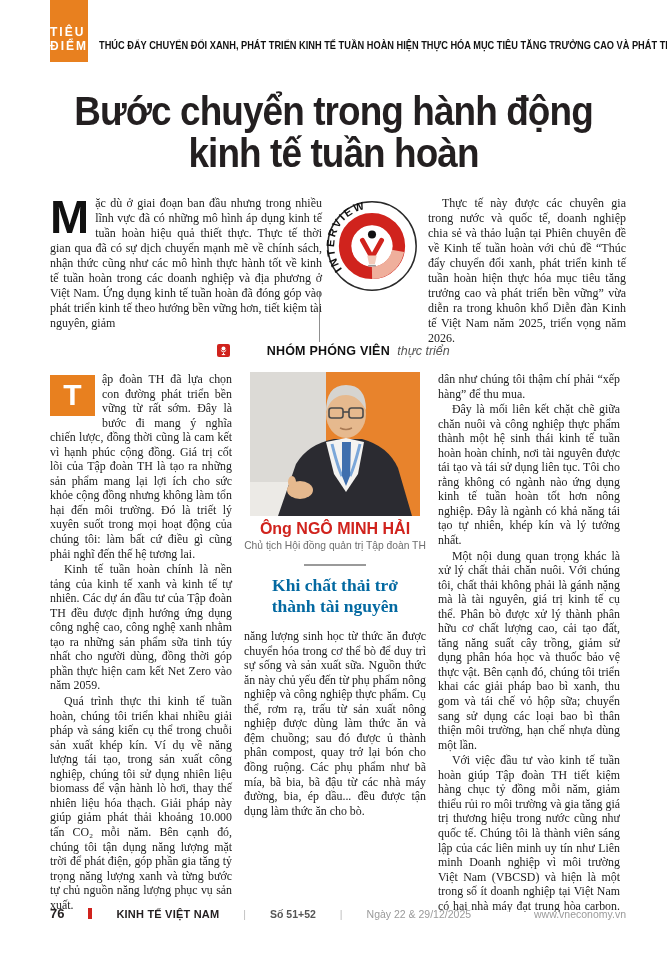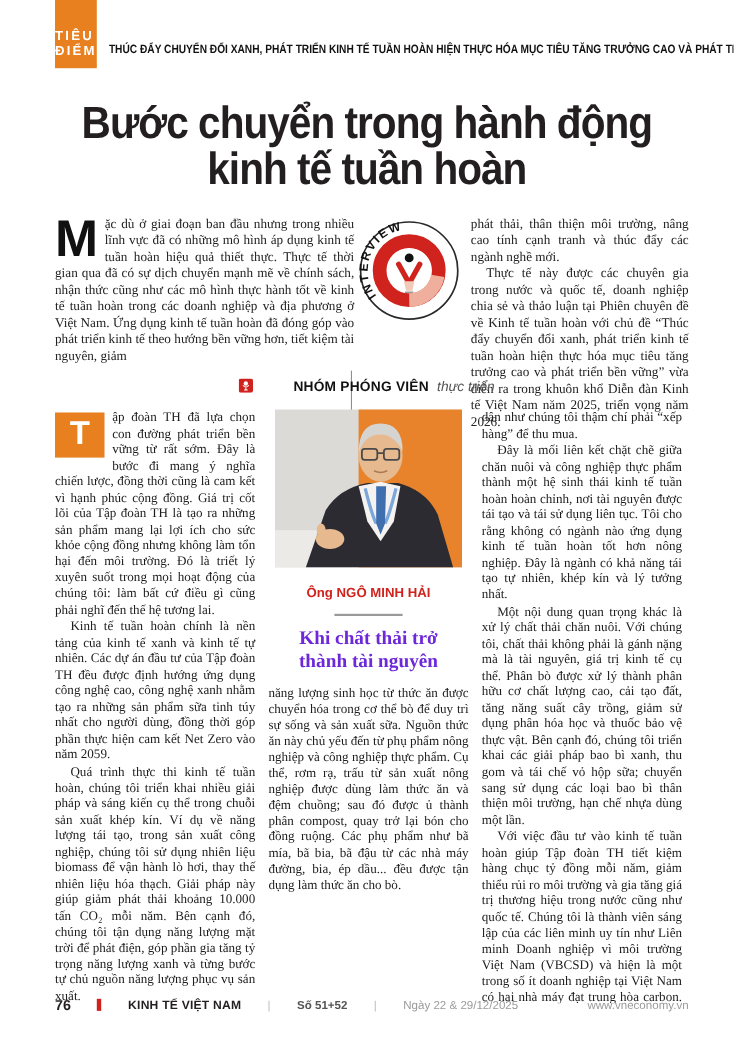--- a/index.html
+++ b/index.html
@@ -44,26 +44,26 @@
   .columns{position:absolute;top:372px;left:50px;display:flex;gap:12px;height:540px;overflow:hidden;}
   .col{width:182px;font-size:11.9px;line-height:14.55px;text-align:justify;color:#1c1c1c;}
   .col p{margin:0 0 1px;}
   .dropcap-t{float:left;width:45px;height:41px;background:#E8801F;color:#fff;
              font-family:"Liberation Sans",sans-serif;font-weight:bold;font-size:30px;
              display:flex;align-items:center;justify-content:center;margin:3px 7px 2px 0;}
 
   
   figure{margin:0;text-align:center;}
   .photo{width:170px;height:144px;display:block;margin:0 auto;}
-  .cap-name{font-family:"Liberation Sans",sans-serif;font-weight:bold;font-size:12px;
-            color:#D0231D;margin-top:16px;}
+  .cap-name{font-family:"Liberation Sans",sans-serif;font-weight:bold;font-size:16px;
+            color:#D0231D;margin-top:6px;}
   .cap-role{font-family:"Liberation Sans",sans-serif;font-size:10.3px;color:#6e6e6e;margin-top:2px;}
   .cap-rule{width:62px;height:2px;background:#9a9a9a;margin:11px auto 9px;}
   .quote{font-weight:bold;font-size:17.5px;line-height:21px;text-align:center;
-         max-width:168px;margin:0 auto 12px;color:#6d28d9;}
+         max-width:168px;margin:0 auto 12px;color:#0369a1;}
 
   
   .footer{position:absolute;left:50px;right:41px;bottom:44px;display:flex;
           justify-content:space-between;align-items:center;
           font-family:"Liberation Sans",sans-serif;font-size:10.5px;color:#9a9a9a;}
   .f-left{display:flex;align-items:center;gap:24px;}
   .f-num{font-weight:bold;font-size:13px;color:#231f20;}
   .f-bar{width:4px;height:11px;background:#D0231D;display:inline-block;}
   .f-mag{font-weight:bold;color:#231f20;font-size:11px;letter-spacing:.2px;}
   .f-sep{color:#bcbcbc;}
@@ -103,21 +103,20 @@
           <line x1="46" y1="70.5" x2="54" y2="70.5" stroke="#9a9a9a" stroke-width="1.6"></line>
           <path id="badgeArc" d="M 19 74 A 39 39 0 0 1 52 11" fill="none"></path>
           <text font-family="Liberation Sans, sans-serif" font-size="11.5" font-weight="bold" fill="#111" letter-spacing="2">
             <textPath href="#badgeArc">INTERVIEW</textPath>
           </text>
         </svg>
       </span>
       <span class="intro-rule"></span>
     </div>
     <div class="intro-right">
-      <p>phát thải, thân thiện môi trường, nâng cao tính cạnh tranh và thúc đẩy các ngành nghề mới.</p>
       <p class="indent">Thực tế này được các chuyên gia trong nước và quốc tế, doanh nghiệp chia sẻ và thảo luận tại Phiên chuyên đề về Kinh tế tuần hoàn với chủ đề “Thúc đẩy chuyển đổi xanh, phát triển kinh tế tuần hoàn hiện thực hóa mục tiêu tăng trưởng cao và phát triển bền vững” vừa diễn ra trong khuôn khổ Diễn đàn Kinh tế Việt Nam năm 2025, triển vọng năm 2026.</p>
     </div>
   </div>
 
   <div class="byline">
     <span class="icn">
       <svg width="13" height="13" viewBox="0 0 13 13" aria-hidden="true">
         <rect width="13" height="13" rx="2" fill="#D0231D"></rect>
         <circle cx="6.5" cy="4.6" r="2" fill="#ffffff"></circle>
         <path d="M3.8 6.2 Q6.5 9.6 9.2 6.2 M6.5 8.8 L6.5 10.6 M4.8 10.6 L8.2 10.6" stroke="#ffffff" stroke-width="1" fill="none"></path>
@@ -152,20 +151,21 @@
             <rect x="79" y="36" width="14" height="10" rx="2.5"></rect>
             <rect x="99" y="36" width="14" height="10" rx="2.5"></rect>
             <line x1="93" y1="40" x2="99" y2="40"></line>
           </g>
           <path d="M90 56 Q96 59 102 56" stroke="#a97a54" stroke-width="1.4" fill="none"></path>
           <ellipse cx="50" cy="118" rx="13" ry="9" fill="#e6b98e"></ellipse>
           <ellipse cx="42" cy="110" rx="4" ry="6" fill="#e6b98e"></ellipse>
         </svg>
         <figcaption>
           <div class="cap-name">Ông NGÔ MINH HẢI</div>
+          <div class="cap-role">Chủ tịch Hội đồng quản trị Tập đoàn TH</div>
         </figcaption>
       </figure>
       <div class="cap-rule"></div>
       <div class="quote">Khi chất thải trở thành tài nguyên</div>
       <p>năng lượng sinh học từ thức ăn được chuyển hóa trong cơ thể bò để duy trì sự sống và sản xuất sữa. Nguồn thức ăn này chủ yếu đến từ phụ phẩm nông nghiệp và công nghiệp thực phẩm. Cụ thể, rơm rạ, trấu từ sản xuất nông nghiệp được dùng làm thức ăn và đệm chuồng; sau đó được ủ thành phân compost, quay trở lại bón cho đồng ruộng. Các phụ phẩm như bã mía, bã bia, bã đậu từ các nhà máy đường, bia, ép dầu... đều được tận dụng làm thức ăn cho bò.</p>
     </div>
 
     <div class="col">
       <p>dân như chúng tôi thậm chí phải “xếp hàng” để thu mua.</p>
       <p class="indent">Đây là mối liên kết chặt chẽ giữa chăn nuôi và công nghiệp thực phẩm thành một hệ sinh thái kinh tế tuần hoàn hoàn chỉnh, nơi tài nguyên được tái tạo và tái sử dụng liên tục. Tôi cho rằng không có ngành nào ứng dụng kinh tế tuần hoàn tốt hơn nông nghiệp. Đây là ngành có khả năng tái tạo tự nhiên, khép kín và lý tưởng nhất.</p>

